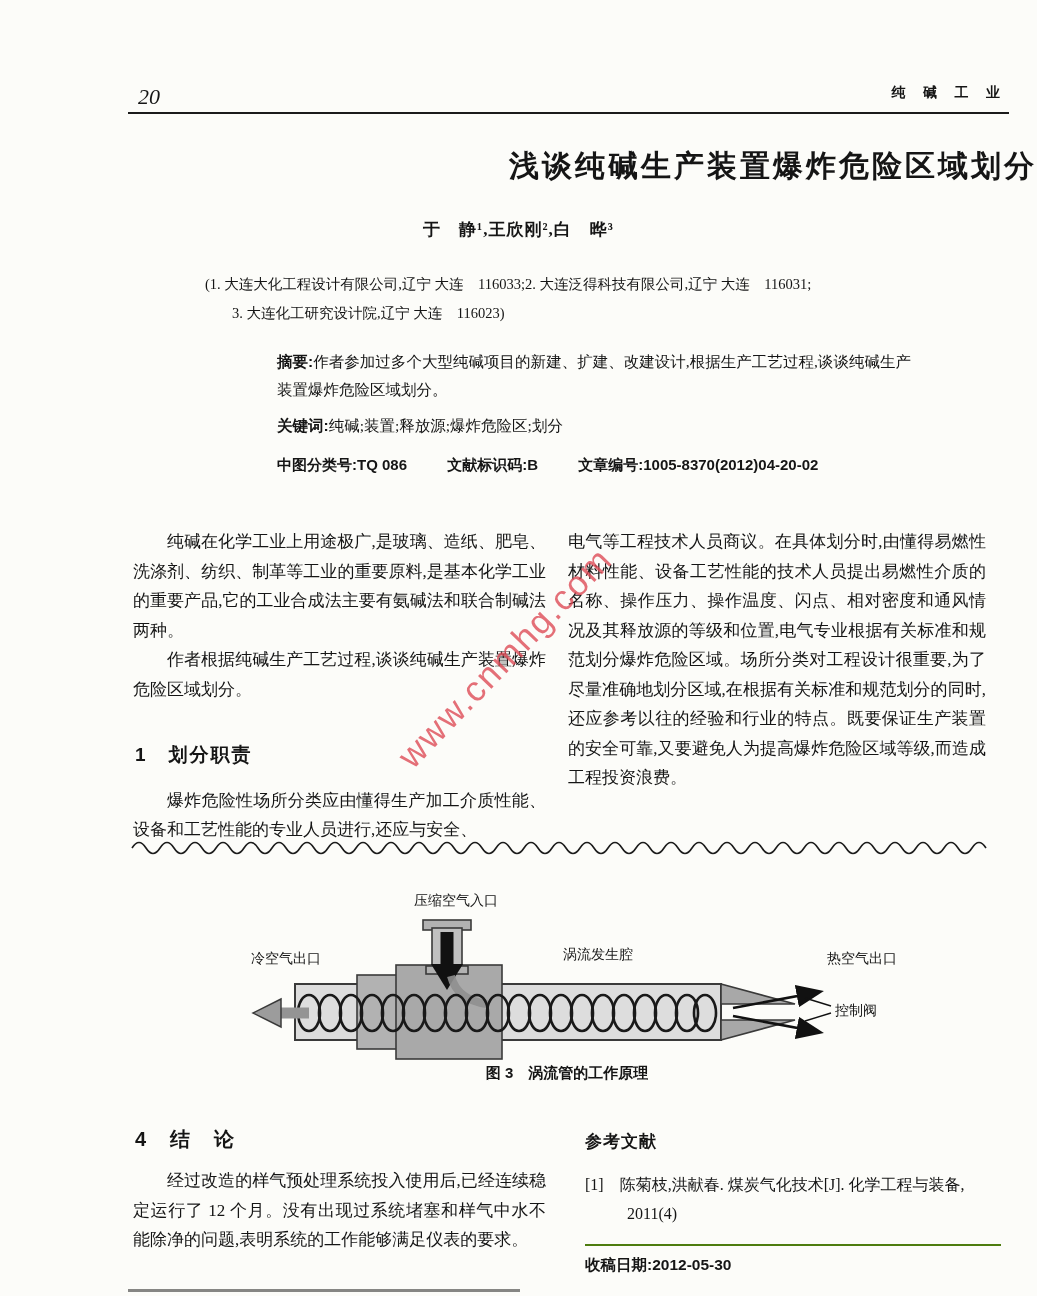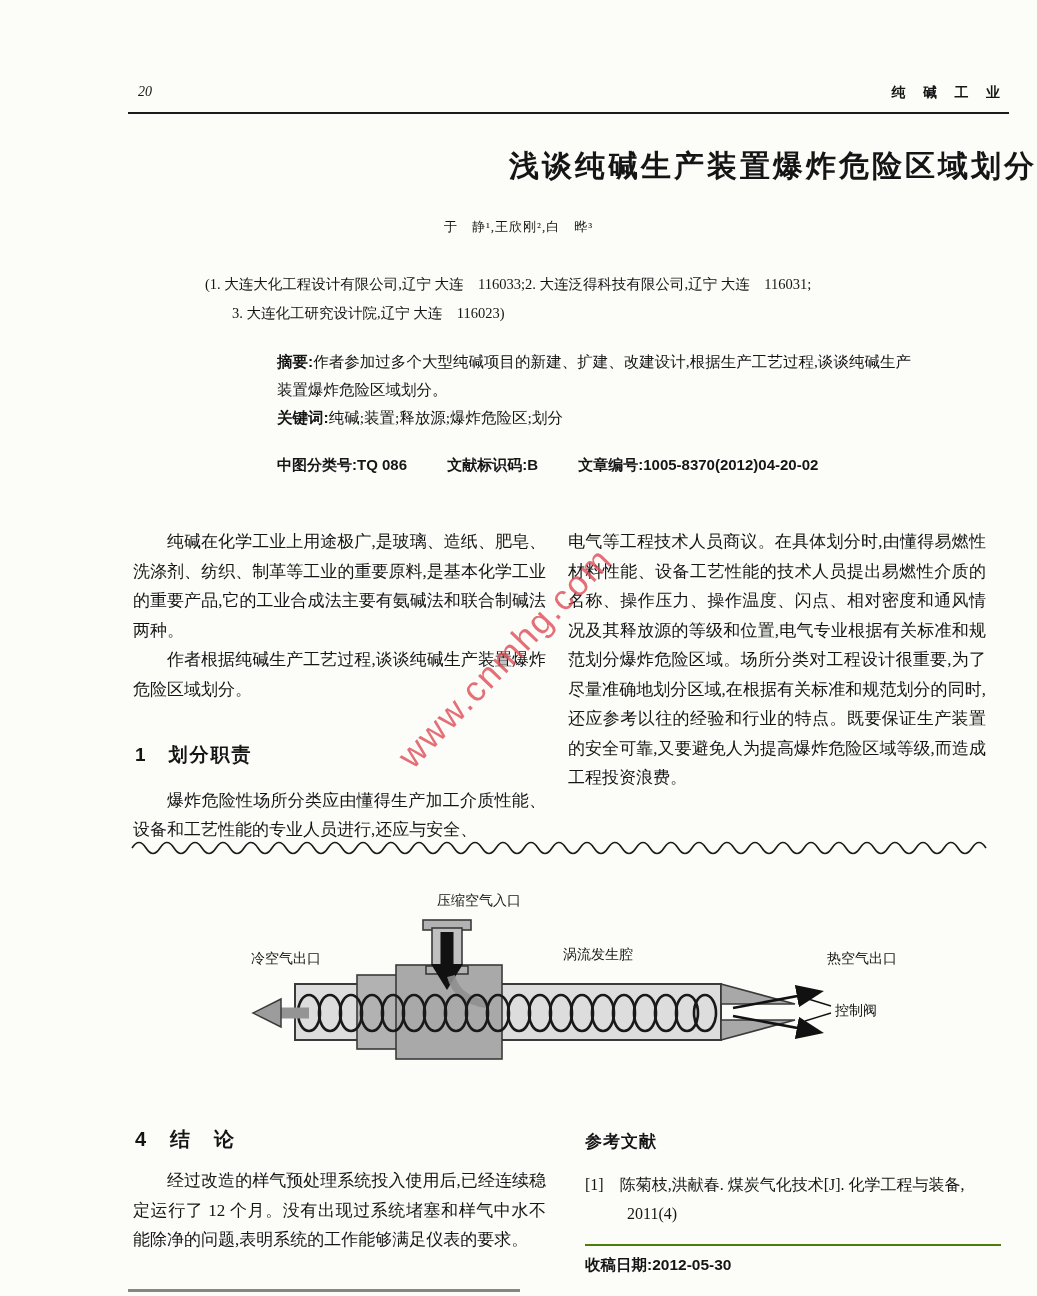--- a/index.html
+++ b/index.html
@@ -1,53 +1,53 @@
 <!DOCTYPE html>
 <html><head>
 <meta charset="utf-8">
 <style>
   *{box-sizing:border-box;margin:0;padding:0}
   html,body{background:#8e8e8e}
   .page{position:relative;width:1037px;height:1296px;margin:0 auto;background:#fcfcf9;
         font-family:"Liberation Serif",serif;color:#151515;overflow:hidden}
 
   
-  .hdr-page{position:absolute;left:138px;top:84px;font-style:italic;font-size:14px}
+  .hdr-page{position:absolute;left:138px;top:84px;font-style:italic;font-size:22px}
   .hdr-journal{position:absolute;right:30px;top:84px;font-size:14px;font-weight:600;letter-spacing:7px}
   .hdr-rule{position:absolute;left:128px;right:28px;top:112px;height:2px;background:#1b1b1b}
 
   
   .title{position:absolute;left:0;right:0;top:146px;text-align:right;
          font-family:Liberation Serif, serif;font-weight:bold;font-size:30px;letter-spacing:3px}
-  .authors{position:absolute;left:0;right:0;top:218px;text-align:center;font-size:13px;font-weight:400;letter-spacing:1px}
+  .authors{position:absolute;left:0;right:0;top:218px;text-align:center;font-size:17px;font-weight:700;letter-spacing:1px}
   .affil{position:absolute;left:150px;width:770px;top:270px;font-size:14.5px;line-height:29px}
   .affil .l1{padding-left:55px}
   .affil .l2{padding-left:82px}
 
   .abstract{position:absolute;left:277px;width:634px;top:348px;font-size:15.5px;line-height:28px;text-align:justify}
   .abstract b{font-family:"Liberation Sans",sans-serif}
-  .kw{margin-top:0}
+  .kw{margin-top:8px}
   .meta{position:absolute;left:277px;top:456px;font-size:15px;font-weight:bold;
         font-family:"Liberation Sans",sans-serif;white-space:nowrap}
   .meta span{margin-right:36px}
 
   
   .col-l{position:absolute;left:133px;width:413px;top:527px;font-size:17px;line-height:29.5px;text-align:justify}
   .col-r{position:absolute;left:568px;width:418px;top:527px;font-size:17px;line-height:29.5px;text-align:justify}
   p.ind{text-indent:2em}
   .sec-h{font-family:"Liberation Sans",sans-serif;font-weight:bold;font-size:19px;
          margin:36px 0 16px 2px;text-indent:0;letter-spacing:2px}
 
   .wavy{position:absolute;left:131px;top:840px;width:872px;height:16px}
 
   
   .figure{position:absolute;left:133px;top:880px;width:868px;height:206px}
   .figure svg{position:absolute;left:0;top:0}
   .fig-label{position:absolute;font-family:"Liberation Sans",sans-serif;font-size:14px;white-space:nowrap}
-  .lbl-inlet{left:258px;top:12px;width:130px;text-align:right}
+  .lbl-inlet{left:258px;top:12px;width:130px;text-align:center}
   .lbl-cold{left:118px;top:70px}
   .lbl-chamber{left:430px;top:66px}
   .lbl-hot{left:694px;top:70px}
   .lbl-valve{left:702px;top:122px}
   .fig-cap{position:absolute;left:0;right:0;top:184px;text-align:center;font-weight:bold;
            font-size:15px;font-family:"Liberation Sans",sans-serif}
 
   
   .sec4-h{position:absolute;left:135px;top:1126px;font-family:"Liberation Sans",sans-serif;
           font-weight:bold;font-size:20px;letter-spacing:2px}
@@ -167,20 +167,21 @@
 
       <line x1="698" y1="126" x2="672" y2="118" stroke="#111" stroke-width="1.4"></line>
       <line x1="698" y1="133" x2="672" y2="141" stroke="#111" stroke-width="1.4"></line>
     </svg>
 
     <div class="fig-label lbl-inlet">压缩空气入口</div>
     <div class="fig-label lbl-cold">冷空气出口</div>
     <div class="fig-label lbl-chamber">涡流发生腔</div>
     <div class="fig-label lbl-hot">热空气出口</div>
     <div class="fig-label lbl-valve">控制阀</div>
+    <div class="fig-cap">图 3　涡流管的工作原理</div>
   </div>
 
   <h2 class="sec4-h">4　结　论</h2>
   <div class="concl">
     <p class="ind">经过改造的样气预处理系统投入使用后,已经连续稳定运行了 12 个月。没有出现过系统堵塞和样气中水不能除净的问题,表明系统的工作能够满足仪表的要求。</p>
   </div>
 
   <h2 class="ref-h">参考文献</h2>
   <p class="ref-item"><span>[1]</span>　<span>陈菊枝,洪献春. 煤炭气化技术[J]. 化学工程与装备, 2011(4)</span></p>
   <div class="received"><span>收稿日期:</span><span>2012-05-30</span></div>

